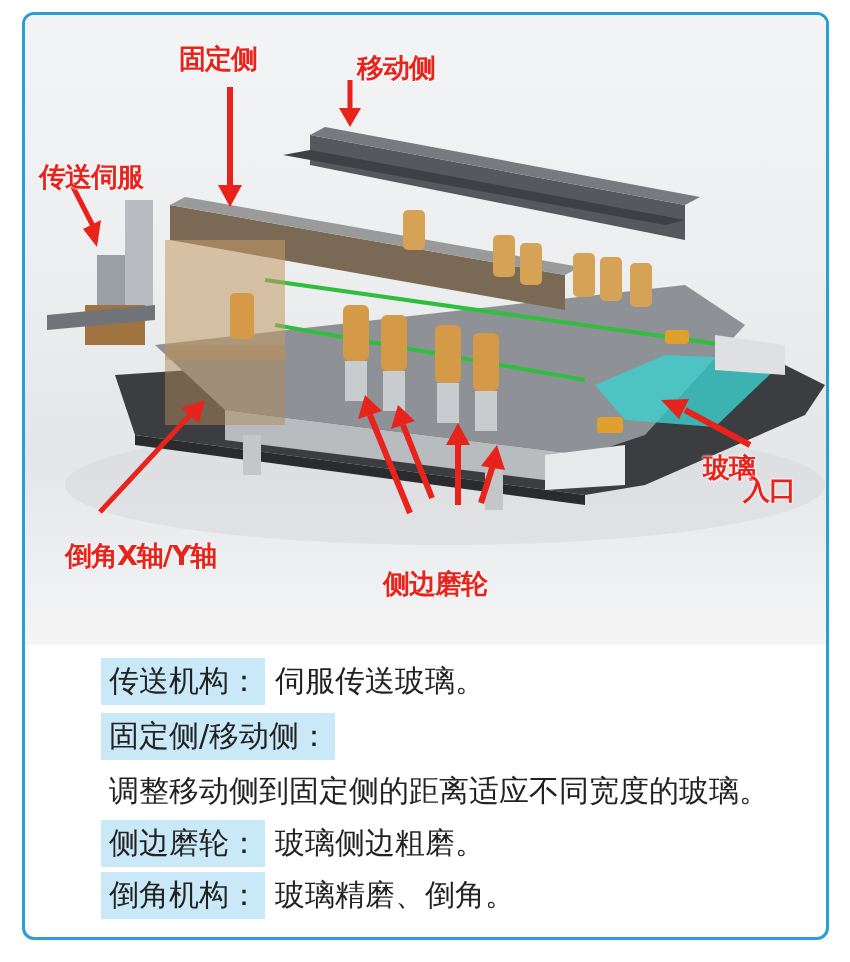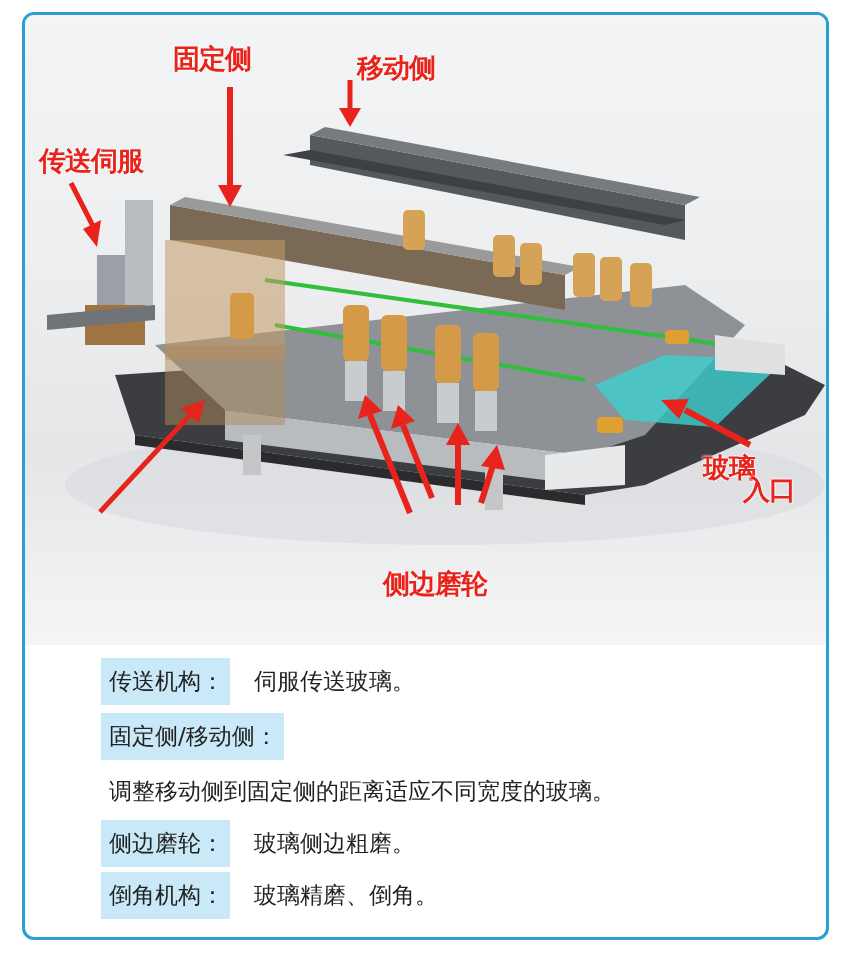--- a/index.html
+++ b/index.html
@@ -2,23 +2,23 @@
 <html><head>
 <meta charset="utf-8">
 <style>
   html,body{margin:0;padding:0;background:#ffffff;}
   body{width:850px;height:962px;position:relative;overflow:hidden;font-family:"DejaVu Sans","Liberation Sans",sans-serif;}
   .card{position:absolute;left:22px;top:12px;width:801px;height:922px;border:3px solid #2a9fd6;border-radius:12px;background:#fff;overflow:hidden;}
   .figure{position:absolute;left:0;top:0;width:801px;height:630px;background:linear-gradient(180deg,#f3f4f5 0%,#eceeef 40%,#e4e6e8 70%,#f5f5f6 100%);overflow:hidden;}
   .figure svg{position:absolute;left:0;top:0;}
   .callout{position:absolute;color:#e8231b;font-weight:bold;font-size:27px;line-height:1.15;white-space:nowrap;text-shadow:0 0 2px #fff,0 0 3px #fff;font-family:"DejaVu Sans","Liberation Sans",sans-serif;letter-spacing:-1px;}
   .legend{position:absolute;left:0;top:630px;width:801px;height:292px;}
-  .row{position:absolute;left:76px;height:47px;display:flex;align-items:center;font-size:23px;color:#222;letter-spacing:0px;}
+  .row{position:absolute;left:76px;height:47px;display:flex;align-items:center;font-size:30px;color:#222;letter-spacing:0px;}
   .tag{background:#c9e8f8;height:47px;display:flex;align-items:center;padding:0 6px 0 8px;color:#222;}
-  .desc{padding-left:24px;color:#222;}
+  .desc{padding-left:10px;color:#222;}
   .plain{padding-left:8px;}
 </style>
 </head>
 <body>
 
 <div class="card">
 
   <div class="figure">
     <svg width="801" height="630" viewBox="0 0 801 630">
 
@@ -103,23 +103,24 @@
         <line x1="433" y1="490" x2="433" y2="428" stroke-width="6"></line>
         <polygon points="421,430 445,430 433,408" stroke="none"></polygon>
         <line x1="456" y1="488" x2="468" y2="450" stroke-width="6"></line>
         <polygon points="456,451 480,455 472,430" stroke="none"></polygon>
 
         <line x1="725" y1="430" x2="660" y2="395" stroke-width="6"></line>
         <polygon points="664,384 654,404 636,385" stroke="none"></polygon>
       </g>
     </svg>
 
-    <div class="callout" style="left:148px;top:28px;">固定侧</div>
+    <div class="callout" style="left:154px;top:28px;">固定侧</div>
     <div class="callout" style="left:332px;top:37px;">移动侧</div>
-    <div class="callout" style="left:14px;top:130px;">传送伺服</div>
+    <div class="callout" style="left:14px;top:146px;">传送伺服</div>
+    <div class="callout" style="left:40px;top:525px;">倒角X轴/Y轴</div>
     <div class="callout" style="left:358px;top:553px;">侧边磨轮</div>
     <div class="callout" style="left:678px;top:437px;">玻璃</div>
     <div class="callout" style="left:718px;top:459px;">入口</div>
   </div>
 
   <div class="legend">
     <div class="row" style="top:13px;">
       <span class="tag">传送机构：</span>
       <span class="desc">伺服传送玻璃。</span>
     </div>

